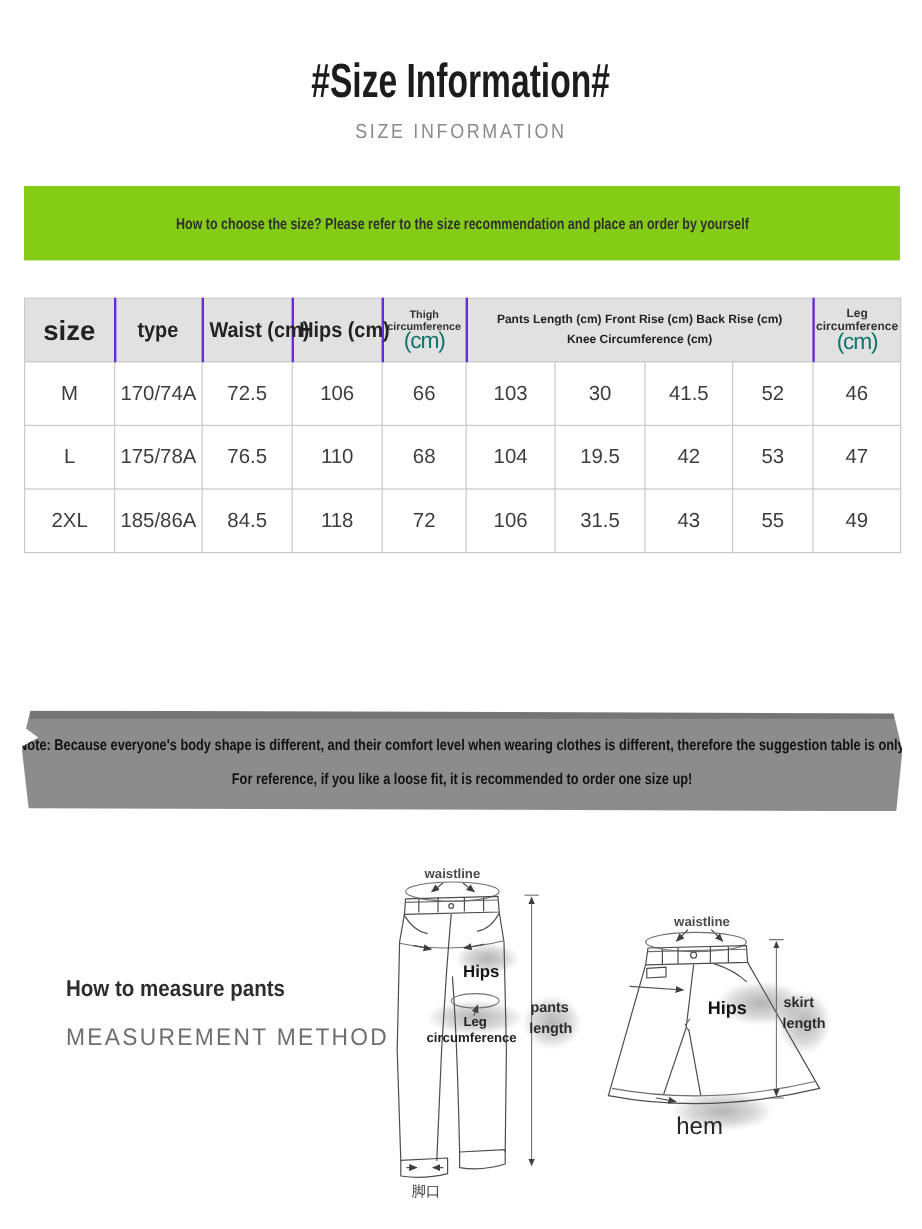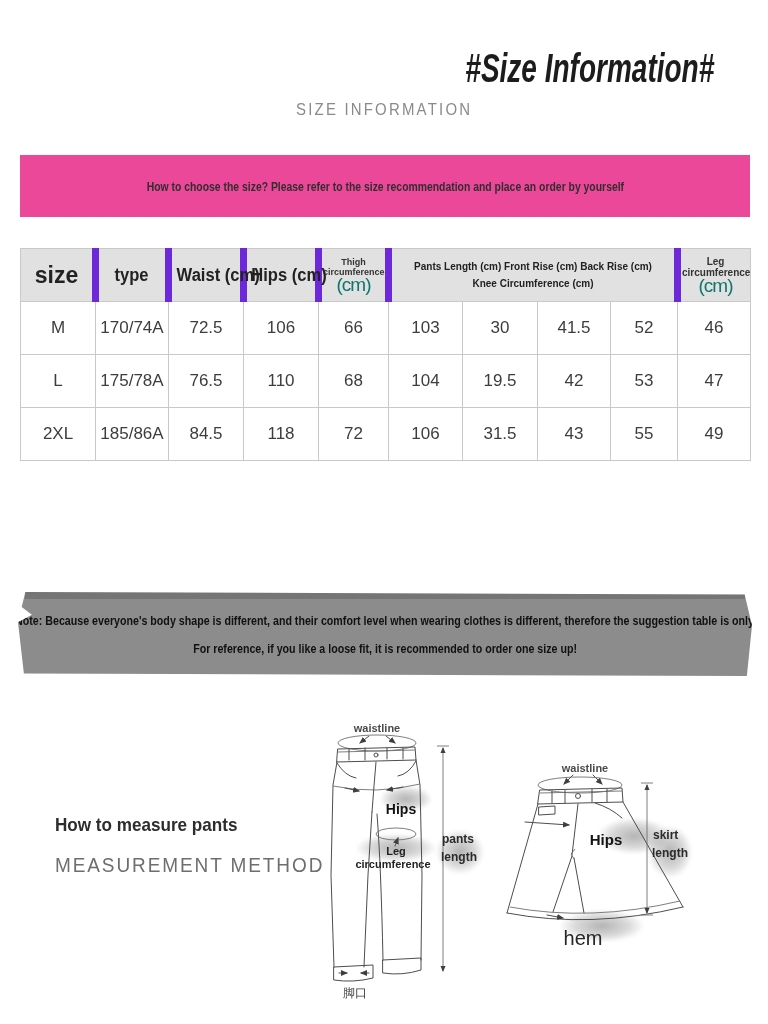--- a/index.html
+++ b/index.html
@@ -1,48 +1,48 @@
 <!DOCTYPE html>
 <html><head>
 <meta charset="utf-8">
 <style>
   html,body{margin:0;padding:0;}
   body{
     width:768px;height:1024px;position:relative;overflow:hidden;
     background:#ffffff;font-family:"Liberation Sans",sans-serif;color:#2e2e2e;
   }
   
-  .title-wrap{position:absolute;left:0;top:46px;width:768px;text-align:right;font-style:italic;}
+  .title-wrap{position:absolute;left:0;top:46px;width:768px;text-align:center;}
   .page-title{
     display:inline-block;font-size:40px;font-weight:700;color:#1c1c1c;
     transform:scaleX(0.70);transform-origin:center;white-space:nowrap;letter-spacing:0;
   }
   .subtitle-wrap{position:absolute;left:0;top:100px;width:768px;text-align:center;}
   .page-subtitle{
     display:inline-block;font-size:17px;color:#8a8a8a;letter-spacing:2.5px;
     transform:scaleX(0.88);transform-origin:center;white-space:nowrap;
   }
   
   .choose-banner{
-    position:absolute;left:20px;top:155px;width:730px;height:62px;background:#ec4899;
+    position:absolute;left:20px;top:155px;width:730px;height:62px;background:#84cc16;
     display:flex;align-items:center;justify-content:center;
   }
   .choose-banner .txt{
     font-size:13px;font-weight:700;color:#2f2f2f;white-space:nowrap;
     transform:scaleX(0.80);transform-origin:center;
   }
   
   table.size-table{
     position:absolute;left:20px;top:248px;width:730px;
     border-collapse:collapse;table-layout:fixed;
     border:1px solid #c9c9c9;
   }
   table.size-table thead th{
     background:#e1e1e1;height:52px;vertical-align:middle;text-align:center;
-    border-right:7px solid #6d28d9;border-bottom:1px solid #c9c9c9;padding:0 1px;
+    border-right:2px solid #6d28d9;border-bottom:1px solid #c9c9c9;padding:0 1px;
   }
   table.size-table thead th:last-child{border-right:none;}
   table.size-table tbody td{
     background:#ffffff;height:50px;text-align:center;vertical-align:middle;
     border:1px solid #c9c9c9;font-size:17px;color:#3d3d3d;
   }
   td.col-size{font-size:19px;color:#333;}
   td.col-type{font-size:15px;}
   .th-size{font-size:23px;font-weight:700;color:#222;}
   .th-big{font-size:18px;font-weight:700;color:#222;display:inline-block;transform:scaleX(0.92);white-space:nowrap;}

